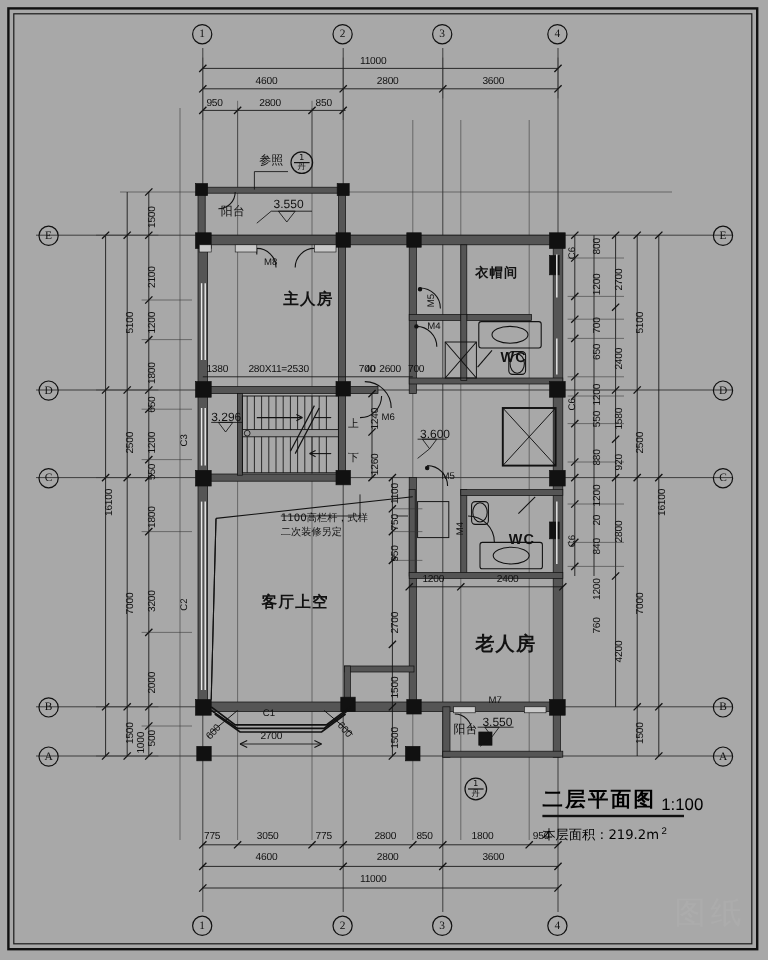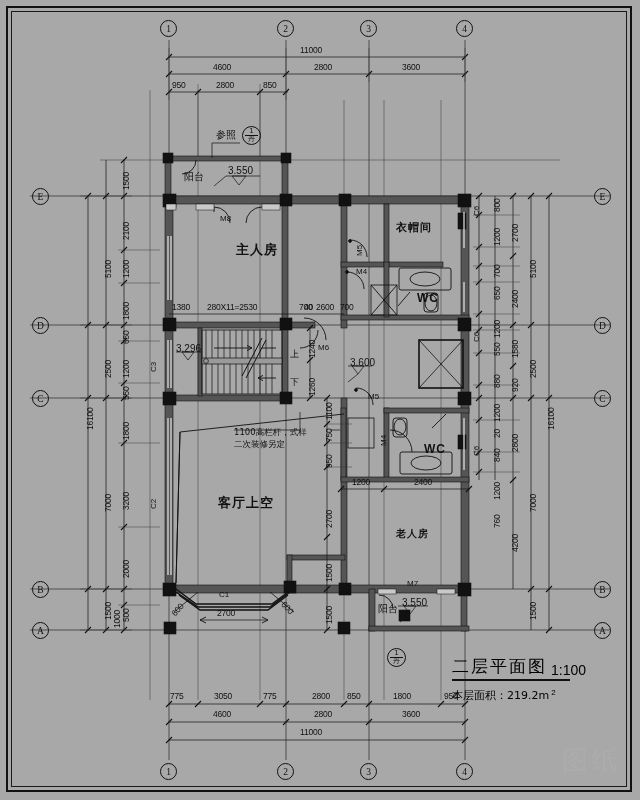--- a/index.html
+++ b/index.html
@@ -10,21 +10,21 @@
   .lyr{position:absolute;left:0;top:0;width:640px;height:800px;}
   .txt{position:absolute;color:#111;white-space:nowrap;font-size:9px;line-height:1;}
   .dim{font-size:8.5px;letter-spacing:-0.2px;}
   .dimv{transform-origin:0 0;transform:rotate(-90deg);}
   .room{font-size:13px;font-weight:bold;letter-spacing:1px;}
   .cn{font-family:"DejaVu Sans","Liberation Sans",sans-serif;}
   .lbl{font-size:8px;}
   .bub{position:absolute;width:17px;height:17px;border:1.1px solid #111;border-radius:50%;
        display:flex;align-items:center;justify-content:center;font-size:9.5px;color:#111;
        background:transparent;box-sizing:border-box;font-family:"Liberation Serif",serif;}
-  .title-main{font-size:17px;font-weight:normal;letter-spacing:2px;}
+  .title-main{font-size:17px;font-weight:bold;letter-spacing:2px;}
   .title-scale{font-size:14px;}
   .title-area{font-size:11px;}
   .mark{position:absolute;width:19px;height:19px;border:1.2px solid #111;border-radius:50%;
         display:flex;flex-direction:column;align-items:center;justify-content:center;
         font-size:7px;line-height:7px;color:#111;box-sizing:border-box;}
   .mark i{font-style:normal;display:block;}
   .mark .bar{width:13px;height:1px;background:#111;}
   #wm{position:absolute;right:18px;bottom:22px;font-size:26px;color:#b0b0b0;opacity:.55;letter-spacing:4px;}
 </style>
 </head>
@@ -556,21 +556,21 @@
   <div class="txt dim" style="left:352px;top:478px">1200</div>
   <div class="txt dim" style="left:414px;top:478px">2400</div>
   <div class="txt dim" style="left:217px;top:609px">2700</div>
   <div class="txt dim" style="left:170px;top:612px;transform:rotate(-48deg);transform-origin:0 0">600</div>
   <div class="txt dim" style="left:286px;top:600px;transform:rotate(48deg);transform-origin:0 0">600</div>
 
   <div class="txt room cn" style="left:236px;top:243px">主人房</div>
   <div class="txt room cn" style="left:396px;top:222px;font-size:11px">衣帽间</div>
   <div class="txt room" style="left:417px;top:292px;font-size:12px">WC</div>
   <div class="txt room" style="left:424px;top:443px;font-size:12px">WC</div>
-  <div class="txt room cn" style="left:396px;top:529px;font-size:10px">老人房</div>
+  <div class="txt room cn" style="left:396px;top:529px;font-size:16px">老人房</div>
   <div class="txt room cn" style="left:218px;top:496px">客厅上空</div>
   <div class="txt cn" style="left:184px;top:172px;font-size:10px">阳台</div>
   <div class="txt cn" style="left:378px;top:604px;font-size:10px">阳台</div>
 
   <div class="txt" style="left:228px;top:166px;font-size:10px">3.550</div>
   <div class="txt" style="left:176px;top:344px;font-size:10px">3.296</div>
   <div class="txt" style="left:350px;top:358px;font-size:10px">3.600</div>
   <div class="txt" style="left:402px;top:598px;font-size:10px">3.550</div>
 
   <div class="txt lbl" style="left:220px;top:215px">M8</div>

